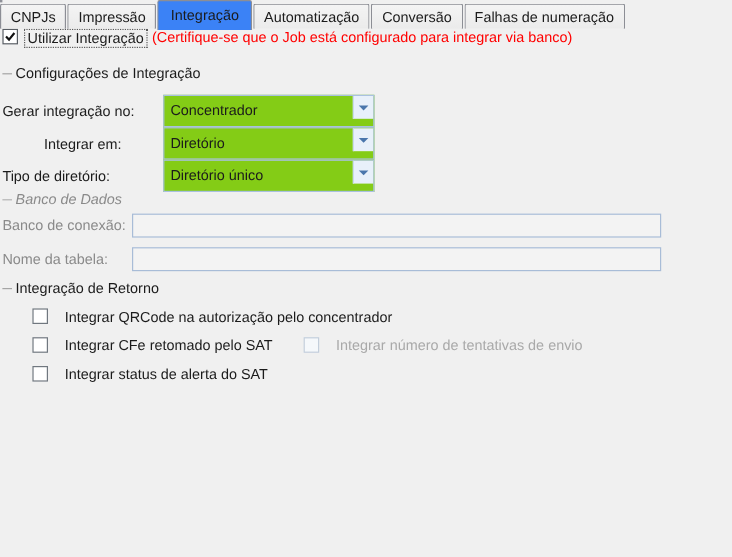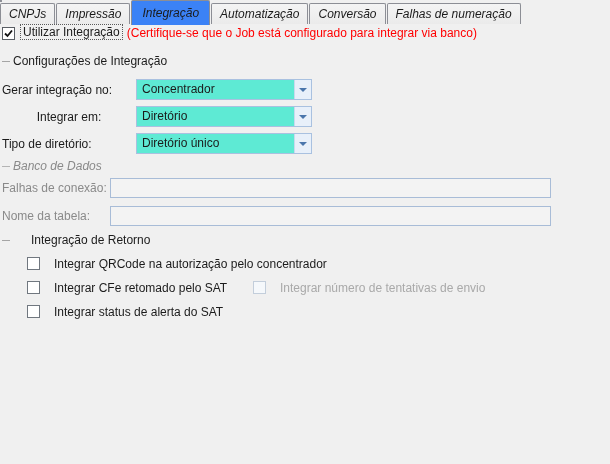--- a/index.html
+++ b/index.html
@@ -9,37 +9,37 @@
     font-size:12px; color:#1b1b1b;
     background:#f0f0f0; position:relative; overflow:hidden;
   }
 
   
   .tabbar { position:absolute; top:0; left:3; height:25; display:flex; align-items:flex-end; z-index:5; }
   .tab {
     height:21; padding:0 8px; line-height:20px;
     background:linear-gradient(#f4f4f4,#ebebeb);
     border:1px solid #8c8e95; border-bottom:none;
-    border-radius:2px 2px 0 0; margin-right:1px; white-space:nowrap; cursor:default;font-style:italic;
+    border-radius:2px 2px 0 0; margin-right:1px; white-space:nowrap; cursor:default;
   }
   .tab.active {
     height:25; line-height:24px; padding:0 10px;
     background:#3b82f6; position:relative; z-index:6;
     margin-bottom:-1px;
   }
 
   
   .page {
     position:absolute; left:2; top:24; width:605; height:436;
     background:#f1f1f1; border:1px solid #8f9199;
     box-shadow:inset 1px 1px 0 rgba(255,255,255,.85), inset -1px -1px 0 rgba(255,255,255,.85);
   }
 
   
-  .toggle-row { position:absolute; left:7; top:8; display:flex; align-items:flex-end; height:17; }
+  .toggle-row { position:absolute; left:7; top:8; display:flex; align-items:flex-start; height:17; }
   .cb {
     width:13px; height:13px; background:#fff; border:1px solid #70777f;
     display:inline-flex; align-items:center; justify-content:center; flex:0 0 13px;
   }
   .cb.checked { border-color:#595e64; }
   .cb.disabled { border-color:#c3cedb; background:#f5f8fb; }
   .cb svg { width:11px; height:11px; }
   .focus-label { margin-left:5px; border:1px dotted #5a5a5a; padding:0 2px; line-height:14px; }
   .warn { color:#ff0000; margin-left:4px; white-space:nowrap; }
 
@@ -48,21 +48,21 @@
   .sep .dash { width:8px; height:1px; background:#a5a5a5; flex:0 0 8px; }
   .sep .line { flex:1; height:1px; background:#a5a5a5; margin-left:5px; }
   .sep .cap  { margin-left:3px; white-space:nowrap; }
   .sep.disabled .cap { color:#8a8a8a; }
   .sep.disabled .dash, .sep.disabled .line { background:#b4b4b4; }
 
   
   .form-row { position:absolute; left:26; height:21; display:flex; align-items:center; }
   .form-row .lbl { width:134px; flex:0 0 134px; }
   .combo {
-    width:176px; height:21px; background:#5eead4;
+    width:176px; height:27px; background:#84cc16;
     border:1px solid #a9c1e0; display:flex; align-items:center; position:relative; cursor:default;
   }
   .combo .val { padding-left:5px; line-height:19px; }
   .combo .btn {
     position:absolute; right:0; top:0; width:17px; height:19px;
     background:#e8f0fa; border-left:1px solid #c9d9ee;
     display:flex; align-items:center; justify-content:center;
   }
   .combo .arrow {
     width:0; height:0; border-left:4px solid transparent; border-right:4px solid transparent;
@@ -144,30 +144,30 @@
     </div>
   </div>
 
   <div class="sep disabled" style="top:135px;font-style:italic;">
     <span class="dash"></span>
     <span class="cap">Banco de Dados</span>
     <span class="line"></span>
   </div>
 
   <div class="db-row" style="top:154px;">
-    <span class="lbl">Falhas de conexão:</span>
+    <span class="lbl">Banco de conexão:</span>
     <input class="tb" type="text" disabled="" value="" style="">
   </div>
 
   <div class="db-row" style="top:182px;">
     <span class="lbl">Nome da tabela:</span>
     <input class="tb" type="text" disabled="" value="" style="">
   </div>
 
-  <div class="sep" style="top:209px;gap:18px;">
+  <div class="sep" style="top:209px;">
     <span class="dash"></span>
     <span class="cap">Integração de Retorno</span>
     <span class="line"></span>
   </div>
 
   <div class="cbitem" style="left:25px; top:232px;">
     <span class="cb"></span>
     <span class="txt">Integrar QRCode na autorização pelo concentrador</span>
   </div>
 

